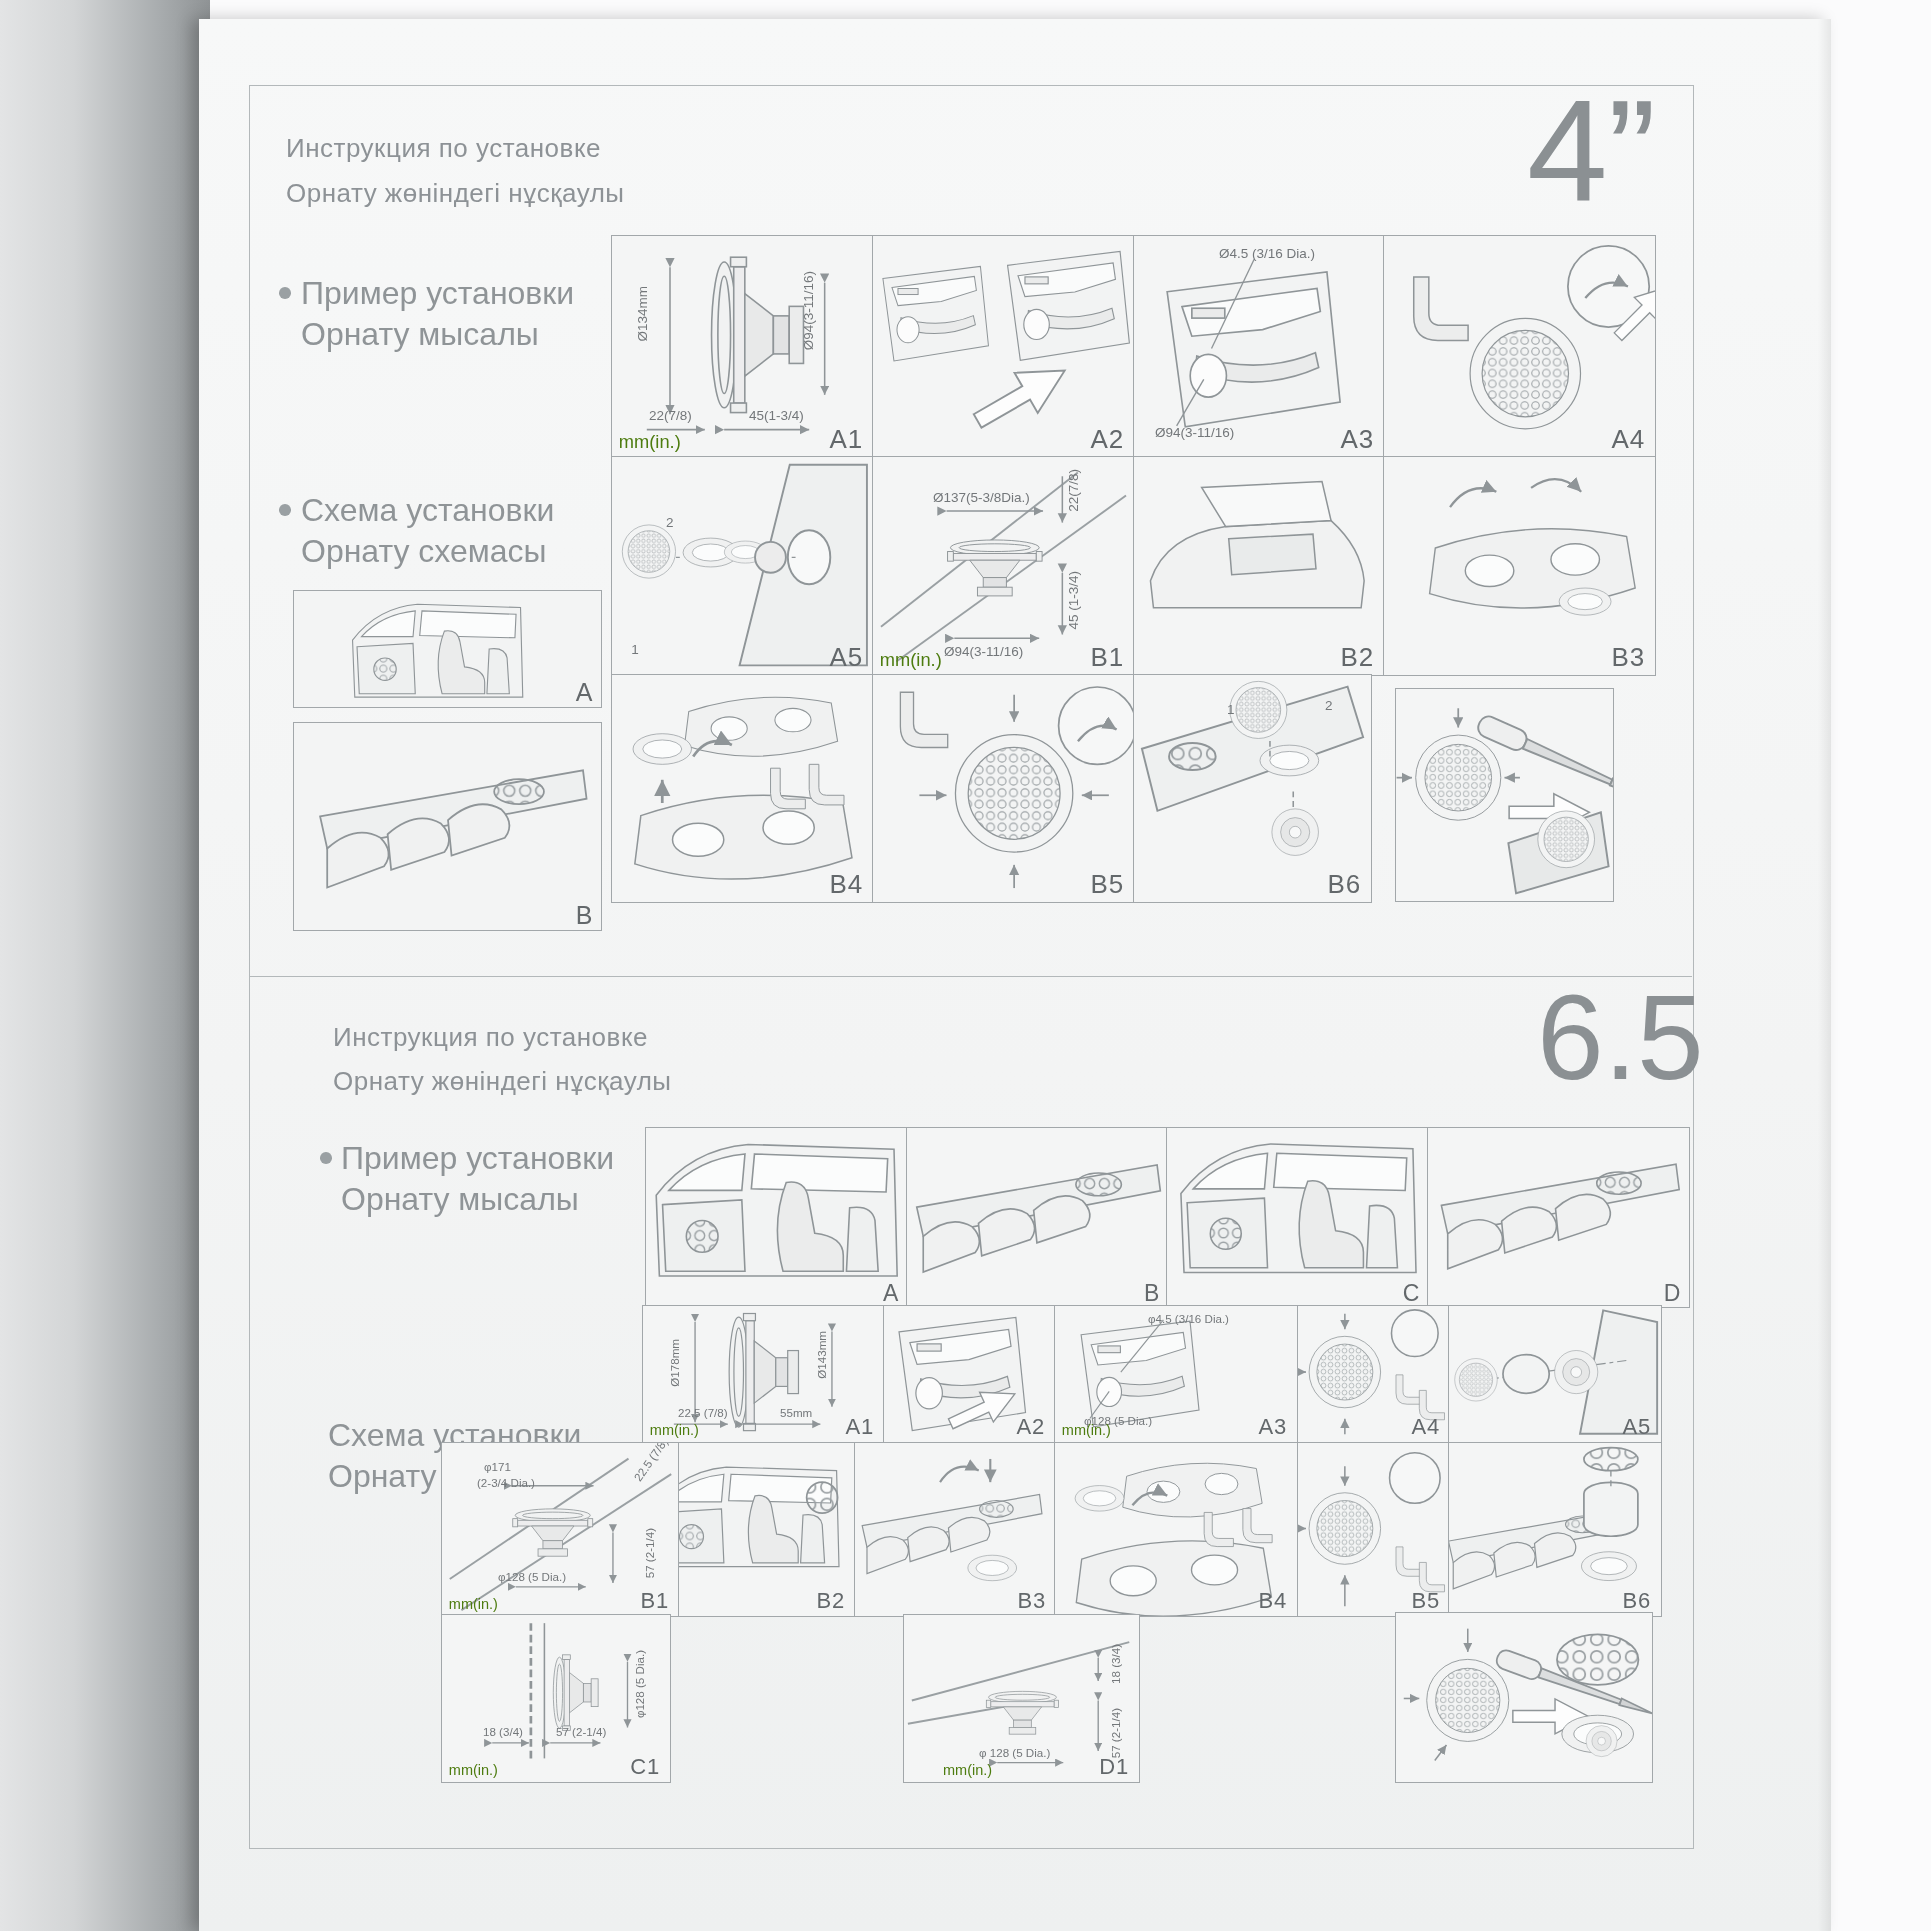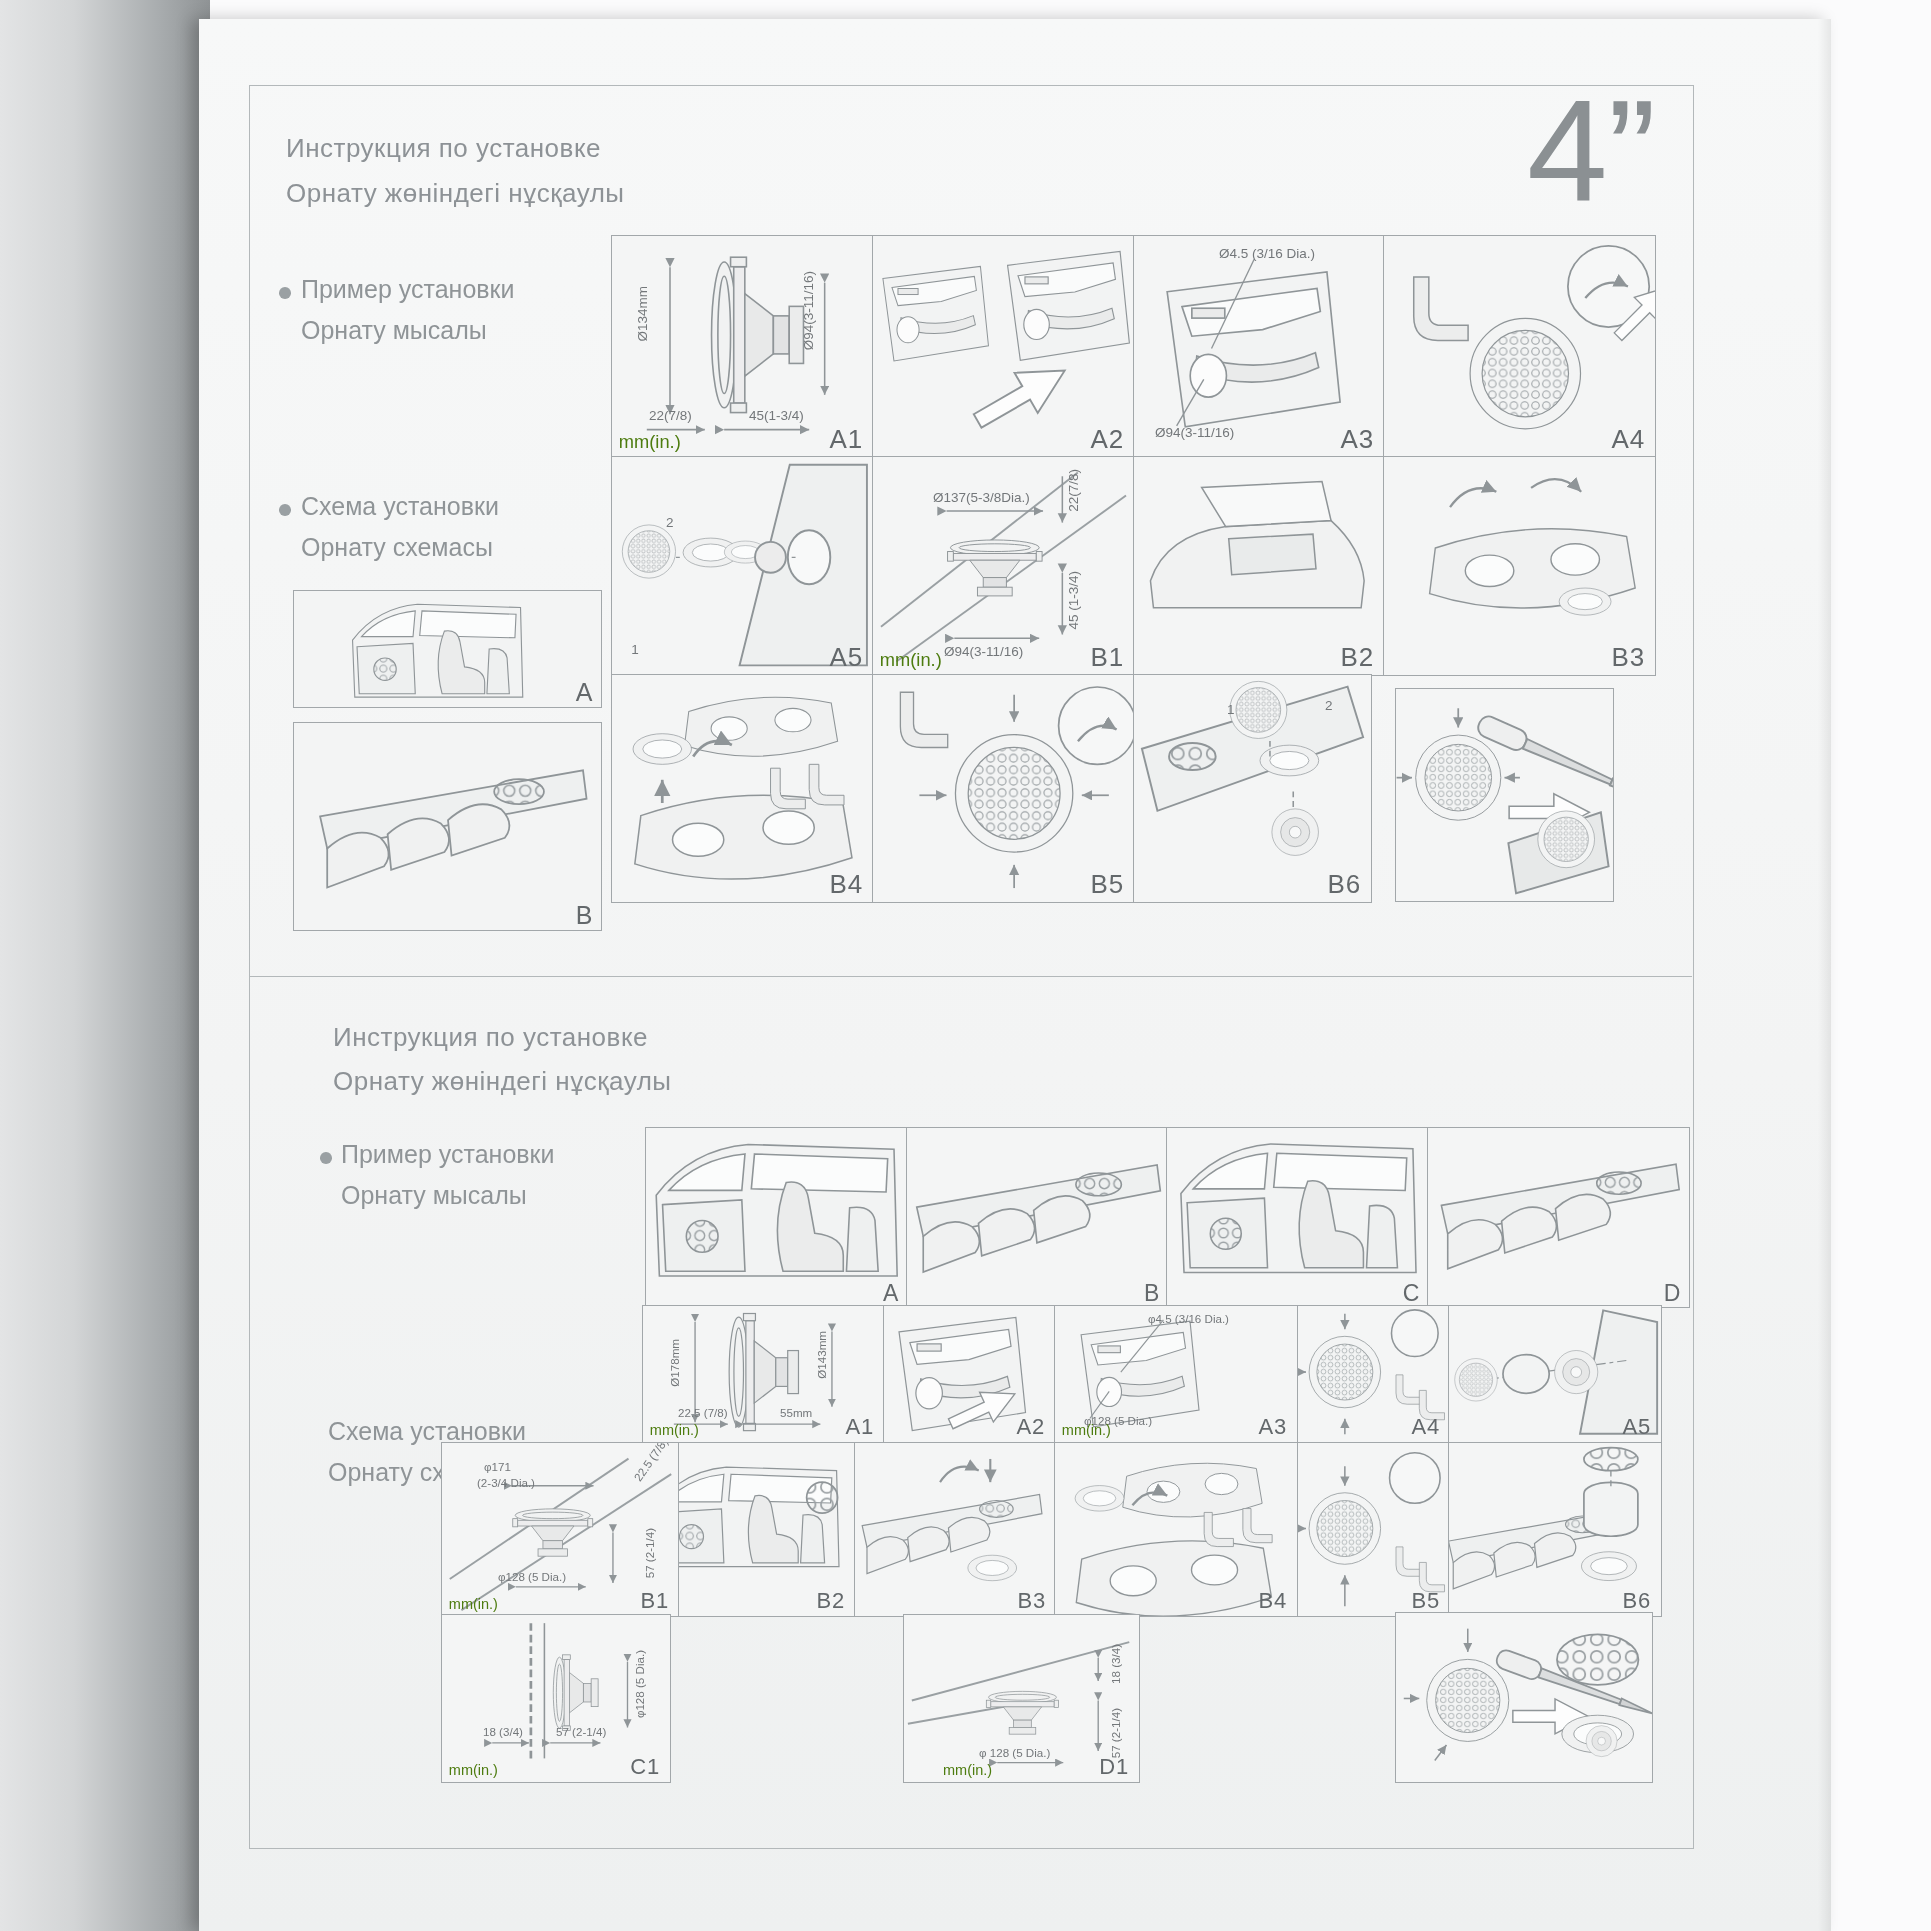--- a/index.html
+++ b/index.html
@@ -13,21 +13,21 @@
   .sheet::after{content:"";position:absolute;right:0;top:0;width:13.5px;height:100%;
        background:linear-gradient(90deg,rgba(0,0,0,0),rgba(0,0,0,.07))}
   .layer{position:absolute;inset:0}
   .frame{position:absolute;left:249px;top:85px;width:1443px;height:1762px;border:1px solid #b3b8ba}
   .divider{position:absolute;left:249px;top:976px;width:1443px;height:0;border-top:1px solid #b3b8ba}
   .hdr{position:absolute;font-size:26px;color:#8d9296;letter-spacing:0.5px;white-space:nowrap}
   .size{position:absolute;color:#8b9093;line-height:1;white-space:nowrap}
   .size4{font-size:145px}
   .size65{font-size:120px}
   .dot{position:absolute;width:11.6px;height:11.6px;border-radius:50%;background:#9aa0a3}
-  .blt{position:absolute;font-size:25px;color:#8f9497;white-space:nowrap}
+  .blt{position:absolute;font-size:32px;color:#8f9497;white-space:nowrap}
   .panel{position:absolute;border:1px solid #a2a7aa;background:#f4f5f5;overflow:hidden}
   .exbox{position:absolute;border:1px solid #a2a7aa;background:#f3f4f4;overflow:hidden}
   .art{position:absolute;inset:0;width:100%;height:100%}
   .pl{position:absolute;right:9.7px;bottom:1.9px;font-size:26px;color:#63686b;letter-spacing:1px}
   .exl{position:absolute;right:8.7px;bottom:0px;font-size:25px;color:#63686b}
   .un{position:absolute;left:6.8px;bottom:3.9px;font-size:18.3px;color:#4d7c0f}
   .dm{position:absolute;font-size:13.5px;color:#73777a;white-space:nowrap;line-height:1.15}
   .vd{writing-mode:vertical-rl;transform:rotate(180deg)}
   .dg{transform:rotate(-55deg);transform-origin:left top}
   .s65g .pl{font-size:22px}
@@ -294,20 +294,21 @@
       <line x1="64" y1="46" x2="56" y2="46" stroke="#8f9598" stroke-width="0.9" marker-end="url(#ah)"></line>
       <use href="#g-driver" transform="translate(48,4) rotate(24)"></use>
       <use href="#g-farrow" transform="translate(56,52) scale(0.8)"></use>
       <path d="M58 80 L106 64 L110 92 L62 106 Z" fill="#e7e9e9" stroke="#8f9598" stroke-width="1"></path>
       <use href="#g-grille" transform="translate(72,62) scale(0.32)"></use>
     </svg>
   </div>
 
   <div class="hdr" style="left:333px;top:1022px">Инструкция по установке</div>
   <div class="hdr" style="left:333px;top:1066px">Орнату жөніндегі нұсқаулы</div>
+  <div class="size size65" style="left:1537px;top:977px">6.5</div>
 
   <span class="dot" style="left:320px;top:1152px"></span>
   <div class="blt" style="left:341px;top:1140px">Пример установки</div>
   <div class="blt" style="left:341px;top:1181px">Орнату мысалы</div>
   <div class="blt" style="left:328px;top:1417px">Схема установки</div>
   <div class="blt" style="left:328px;top:1458px">Орнату схемасы</div>
 
   <div class="panel s65g" style="left:645px;top:1127px;width:261px;height:179px">
     <svg class="art" viewBox="0 0 135 92">
       <use href="#g-cabin" transform="translate(2,0) scale(0.82)"></use>

